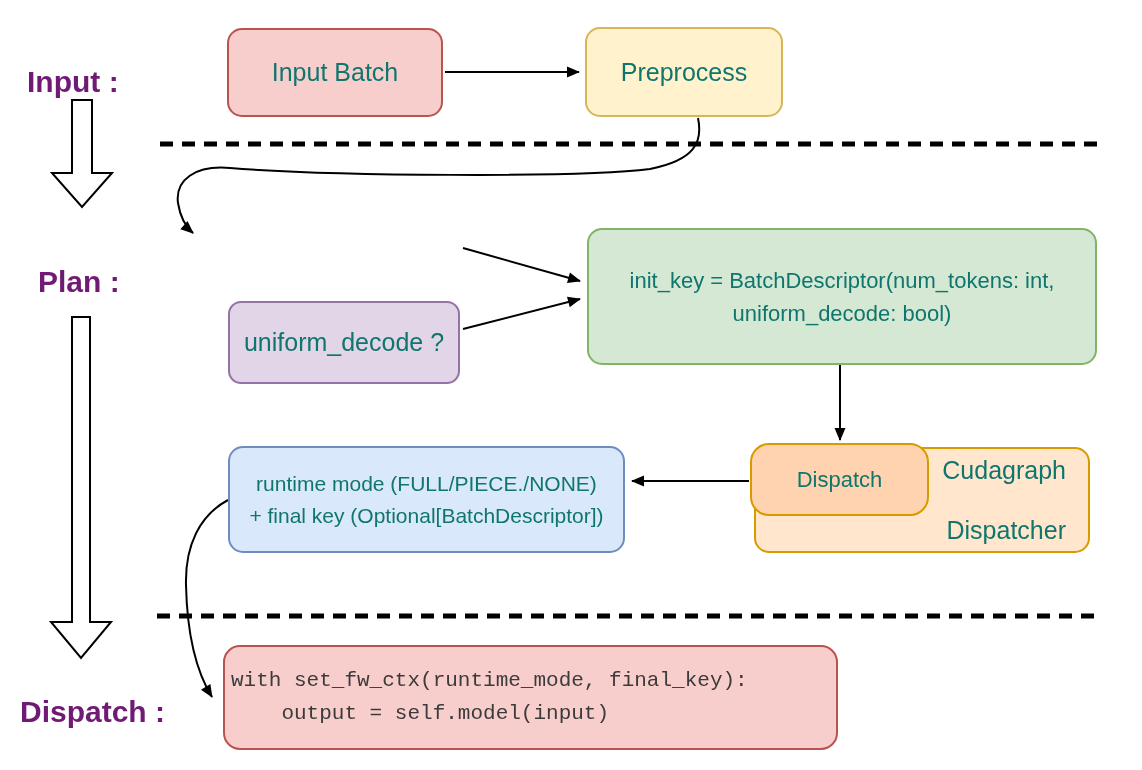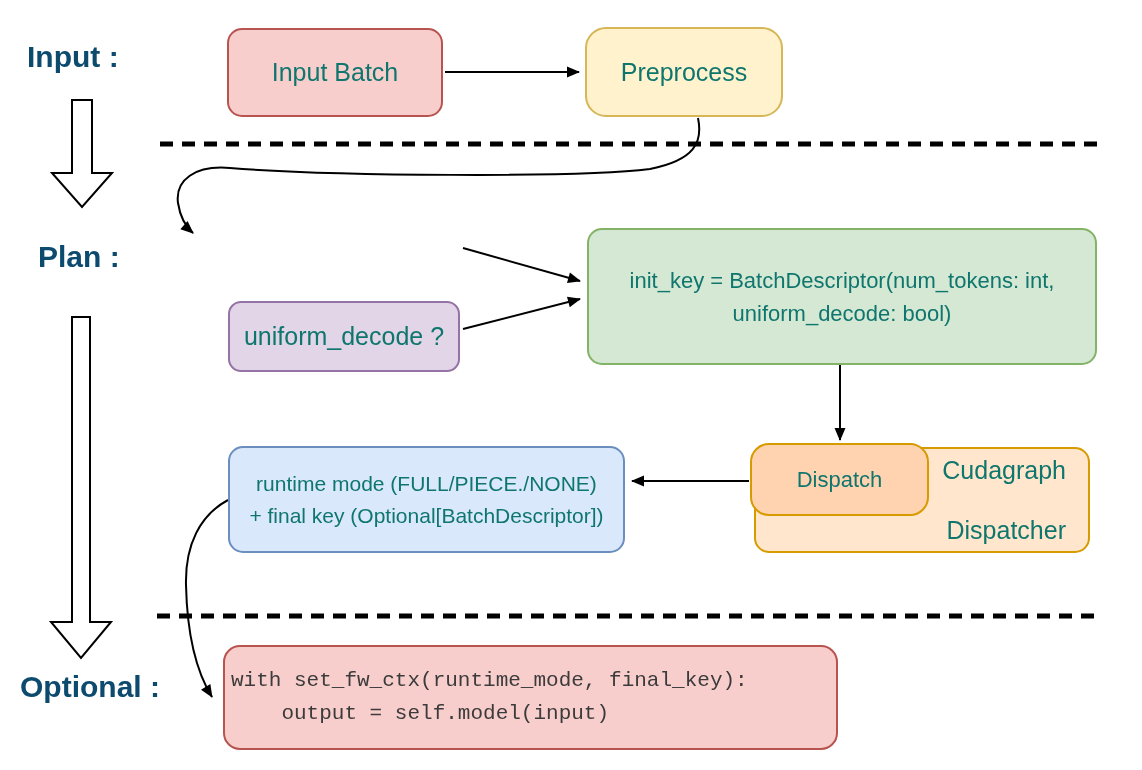--- a/index.html
+++ b/index.html
@@ -3,40 +3,40 @@
 <meta charset="utf-8">
 <style>
   html,body { margin:0; padding:0; background:#ffffff; }
   .canvas {
     position:relative; width:1142px; height:770px; background:#ffffff;
     font-family:"Liberation Sans", sans-serif; color:#000; overflow:hidden;
   }
   svg.layer { position:absolute; left:0; top:0; width:1142px; height:770px; }
   .stage-label {
     position:absolute; font-weight:bold; font-size:30px; letter-spacing:0px;
-    white-space:nowrap; color:#0c4a6e;
+    white-space:nowrap; color:#701a75;margin-top:25px;
   }
   .node {
     position:absolute; box-sizing:border-box; border:2px solid #000; border-radius:15px;
     display:flex; flex-direction:column; align-items:center; justify-content:center;
     text-align:right; line-height:1.45; color:#0f766e;
   }
   .node span { display:block; white-space:nowrap; }
   .n-red    { background:var(--red_fill,#F8CECC);    border-color:var(--red_stroke,#B85450); }
-  .n-yellow { background:var(--yellow_fill,#FFF2CC); border-color:var(--yellow_stroke,#D6B656);border-radius:21px; }
+  .n-yellow { background:var(--yellow_fill,#FFF2CC); border-color:var(--yellow_stroke,#D6B656); }
   .n-purple { background:var(--purple_fill,#E1D5E7); border-color:var(--purple_stroke,#9673A6); }
   .n-green  { background:var(--green_fill,#D5E8D4);  border-color:var(--green_stroke,#82B366); }
   .n-blue   { background:var(--blue_fill,#DAE8FC);   border-color:var(--blue_stroke,#6C8EBF); }
   .n-orange { background:var(--orange_fill,#FFE6CC); border-color:var(--orange_stroke,#D79B00); }
   .n-dispatch { background:var(--dispatch_fill,#FFD2B0); border-color:var(--orange_stroke,#D79B00); }
 
   #node-input-batch    { left:227px; top:28px;  width:216px; height:89px;  font-size:25px; }
   #node-preprocess     { left:585px; top:27px;  width:198px; height:90px;  font-size:25px; }
   #node-cg-padding     { left:228px; top:210px; width:232px; height:71px;  font-size:25px; border-radius:13px; }
-  #node-uniform-decode { left:228px; top:301px; width:232px; height:71px;  font-size:25px; border-radius:13px; }
+  #node-uniform-decode { left:228px; top:301px; width:232px; height:83px;  font-size:25px; border-radius:13px; }
   #node-init-key       { left:587px; top:228px; width:510px; height:137px; font-size:22px; line-height:1.5; }
   #node-runtime-mode   { left:228px; top:446px; width:397px; height:107px; font-size:21px; line-height:1.52; }
   #node-cudagraph      { left:754px; top:447px; width:336px; height:106px; font-size:25px;
                          align-items:flex-end; padding-right:22px; justify-content:center;gap:24px; }
   #node-dispatch       { left:750px; top:443px; width:179px; height:73px;  font-size:22px; border-radius:19px; }
   #node-execute-code   { left:223px; top:645px; width:615px; height:105px; border-radius:17px;
                          align-items:flex-start; padding-left:6px;
                          font-family:"Liberation Mono", monospace; font-size:21px; line-height:1.55;
                          color:var(--code_text,#3B3B3B); text-align:left; }
   #node-execute-code span { white-space:pre; }
@@ -67,21 +67,21 @@
     <path d="M 698 118 C 703 142, 695 160, 650 169 C 580 178, 330 176, 230 168 C 195 165, 175 180, 178 203 C 180 216, 185 226, 193 233" stroke="#000" stroke-width="2" fill="none" marker-end="url(#ah)"></path>
     <path d="M 463 248 L 580 281" stroke="#000" stroke-width="2" fill="none" marker-end="url(#ah)"></path>
     <path d="M 463 329 L 580 299" stroke="#000" stroke-width="2" fill="none" marker-end="url(#ah)"></path>
     <path d="M 840 339 L 840 440" stroke="#000" stroke-width="2" fill="none" marker-end="url(#ah)"></path>
     <path d="M 749 481 L 632 481" stroke="#000" stroke-width="2" fill="none" marker-end="url(#ah)"></path>
     <path d="M 228 500 C 200 515, 185 545, 186 585 C 187 630, 194 668, 212 697" stroke="#000" stroke-width="2" fill="none" marker-end="url(#ah)"></path>
   </svg>
 
   <div class="stage-label" id="label-input">Input :</div>
   <div class="stage-label" id="label-plan">Plan :</div>
-  <div class="stage-label" id="label-execute">Optional :</div>
+  <div class="stage-label" id="label-execute">Dispatch :</div>
 
   <div class="node n-red" id="node-input-batch">
     <span>Input Batch</span>
   </div>
 
   <div class="node n-yellow" id="node-preprocess">
     <span>Preprocess</span>
   </div>
 
 

